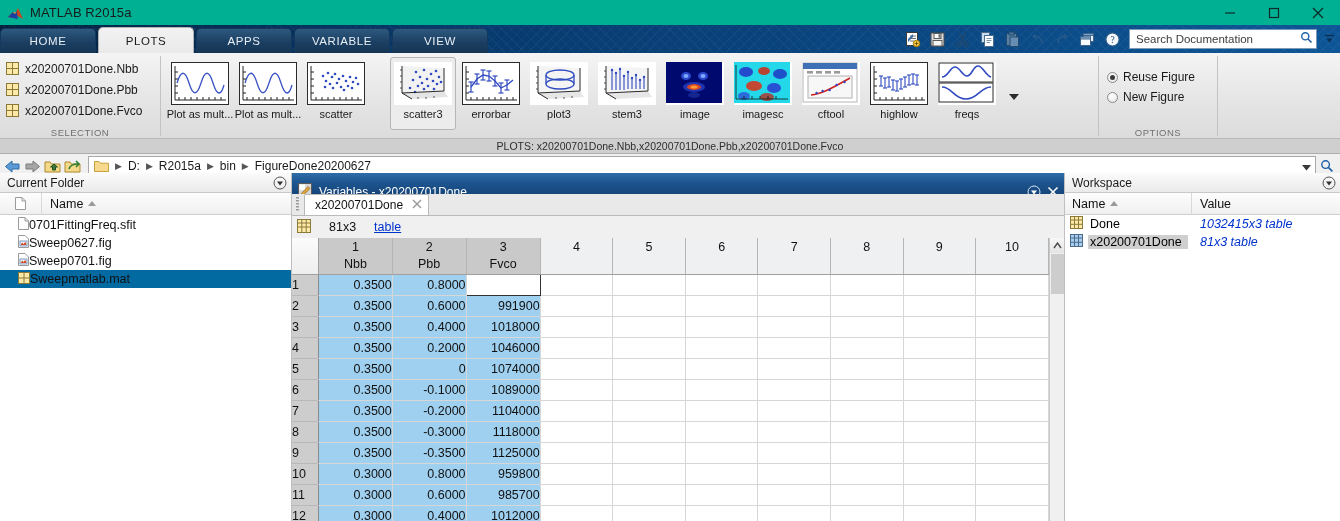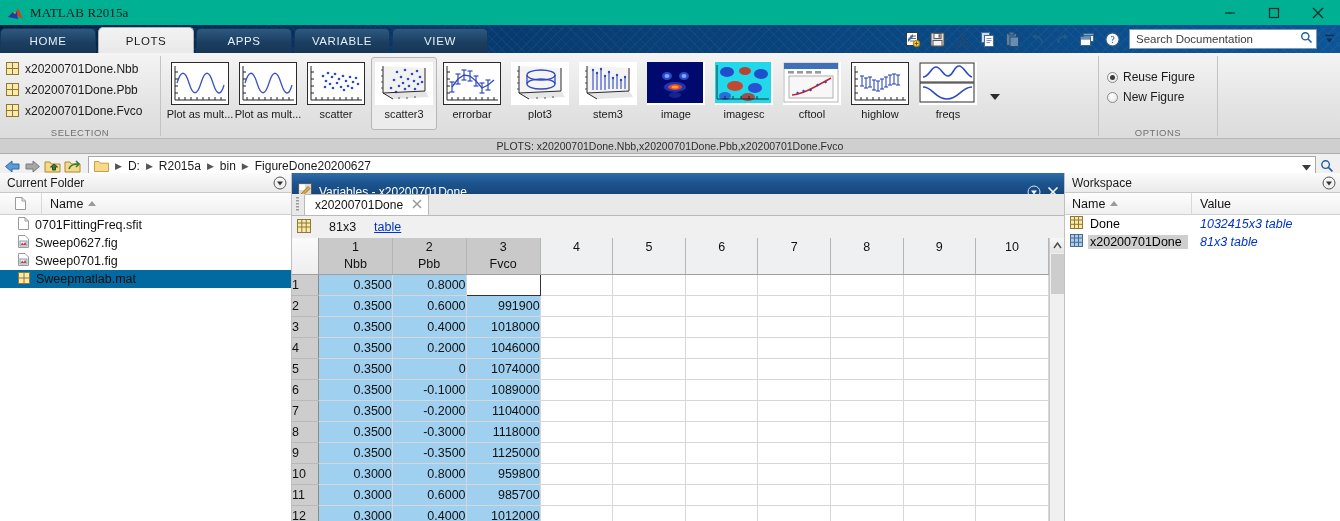--- a/index.html
+++ b/index.html
@@ -8,21 +8,21 @@
     width:1340px; height:521px; overflow:hidden;
     font-family:"Liberation Sans", sans-serif;
     font-size:12px; color:#000; background:#f0f0f0;
     -webkit-font-smoothing:antialiased;
   }
   .app { position:relative; width:1340px; height:521px; }
 
   
   .titlebar {
     height:25px; background:#00b093; display:flex; align-items:center;
-    padding-left:7px; position:relative;font-family:Liberation Serif, serif;
+    padding-left:7px; position:relative;
   }
   .ml-logo { width:16px; height:14px; position:relative; margin-right:7px; flex:none; }
   .ml-logo svg { display:block; }
   .title-text { font-size:13px; color:#1a1a1a; letter-spacing:.1px; }
   .win-btns { position:absolute; right:0; top:0; height:25px; display:flex; }
   .win-btn {
     width:44px; height:25px; display:flex; align-items:center; justify-content:center;
     color:#0f2b28; font-size:14px; line-height:1;
   }
   .win-btn svg { display:block; }
@@ -81,21 +81,21 @@
   .sel-sec { width:160px; padding:5px 0 0 6px; }
   .sel-item { display:flex; align-items:center; height:21px; gap:6px; }
   .sel-item .lbl { font-size:12px; color:#1a1a1a; }
 
   
   .gallery { flex:1; display:flex; align-items:flex-start; padding:4px 0 0 6px; overflow:hidden; }
   .gal-item {
     width:66px; height:73px; display:flex; flex-direction:column; align-items:center;
     padding-top:4px; border:1px solid transparent; border-radius:3px; margin-right:2px;
   }
-  .gal-item.selected { background:#ececec; border:1px solid #b6b6b6; }
+  .gal-item.selected { background:#ececec; border:1px solid #b6b6b6;margin-left:19px; }
   .thumb { width:58px; height:43px; background:#fff; border:1px solid #2b2b2b; overflow:hidden; }
   .thumb.nob { border:none; }
   .gal-lbl { font-size:11px; color:#1a1a1a; margin-top:3px; white-space:nowrap; }
   .gal-more { width:24px; display:flex; align-items:center; justify-content:center; height:80px; }
 
   
   .opt-sec { width:118px; padding:14px 0 0 8px; }
   .opt-row { display:flex; align-items:center; gap:5px; height:20px; }
   .radio { width:11px; height:11px; border-radius:50%; border:1px solid #8a8a8a;
            background:radial-gradient(circle at 40% 35%,#ffffff,#e3e3e3); position:relative; flex:none; }
@@ -133,21 +133,21 @@
   .pane-head .ttl { flex:1; }
   .head-btn { width:16px; height:16px; display:flex; align-items:center; justify-content:center; }
 
   
   .cf { width:292px; border-right:1px solid #c0c0c0; display:flex; flex-direction:column; background:#fff; }
   .cf-cols { height:22px; background:linear-gradient(to bottom,#fdfdfd,#f0f0f0);
              border-bottom:1px solid #cfcfcf; display:flex; align-items:center; }
   .cf-col-icon { width:42px; display:flex; justify-content:center; border-right:1px solid #d8d8d8; height:22px; align-items:center;}
   .cf-col-name { flex:1; display:flex; align-items:center; gap:5px; padding-left:8px; font-size:12.5px; color:#111; }
   .cf-list { flex:1; background:#fff; padding-top:1px; }
-  .cf-row { height:18px; display:flex; align-items:center; gap:6px; padding-left:18px; font-size:12.5px; color:#111; }
+  .cf-row { height:18px; display:flex; align-items:center; gap:0; padding-left:18px; font-size:12.5px; color:#111; }
   .cf-row.sel { background:#0369a1; }
 
   
   .ve { flex:1; display:flex; flex-direction:column; min-width:0; border-right:1px solid #c0c0c0; }
   .ve-title {
     height:21px; display:flex; align-items:center; padding:16px 2px 0 6px;
     background:linear-gradient(to bottom,#2f6ca8 0%,#1d5590 45%,#16467a 100%);
     color:#fff; font-size:12px;
   }
   .ve-title .ttl { flex:1; margin-left:7px; }

